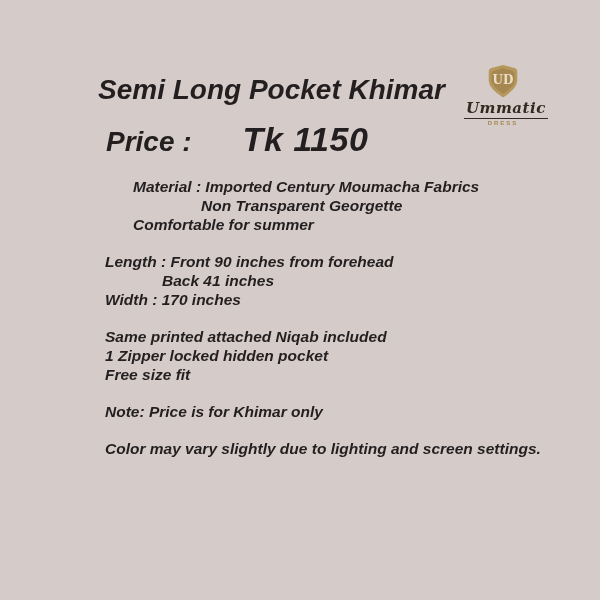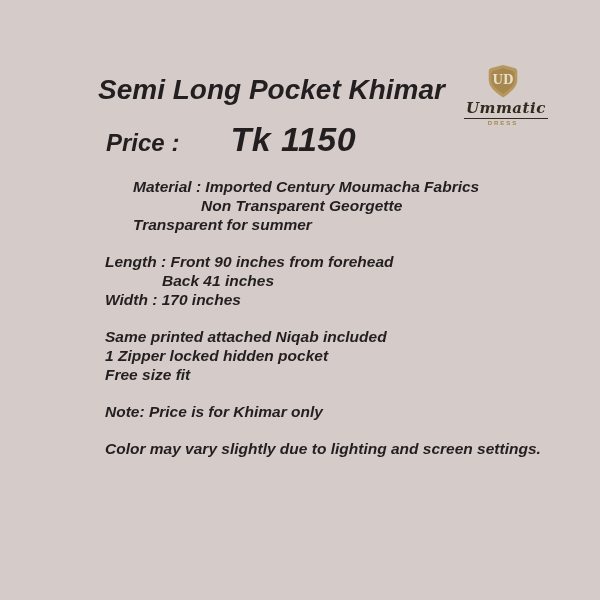--- a/index.html
+++ b/index.html
@@ -64,21 +64,21 @@
   }
   .price-row{
     position:absolute;
     left:106px; top:120px;
     display:flex;
     align-items:baseline;
     gap:11px;
     white-space:nowrap;
   }
   .price-label{
-    font-size:24px;
+    font-size:28px;
     font-weight:700;
     font-style:italic;
   }
   .price-value{
     font-size:34px;
     font-weight:800;
     font-style:italic;
     letter-spacing:0.5px;
     margin-left:40px;
   }
@@ -121,21 +121,21 @@
   <div class="price-row">
     <span class="price-label">Price :</span>
     <span class="price-value">Tk 1150</span>
   </div>
 
   <div class="body-block">
 
     <div class="group">
       <div class="line">Material : Imported Century Moumacha Fabrics</div>
       <div class="line indent-material">Non Transparent Georgette</div>
-      <div class="line">Transparent for summer</div>
+      <div class="line">Comfortable for summer</div>
     </div>
 
     <div class="group">
       <div class="line">Length : Front 90 inches from forehead</div>
       <div class="line indent-length">Back 41 inches</div>
       <div class="line">Width : 170 inches</div>
     </div>
 
     <div class="group">
       <div class="line">Same printed attached Niqab included</div>

